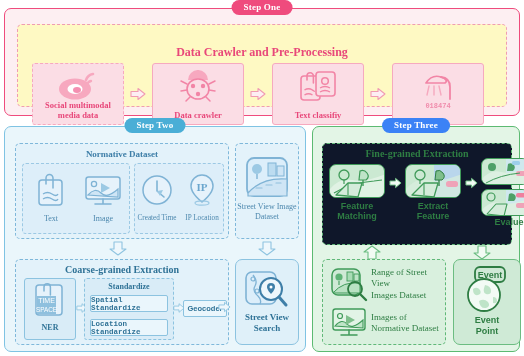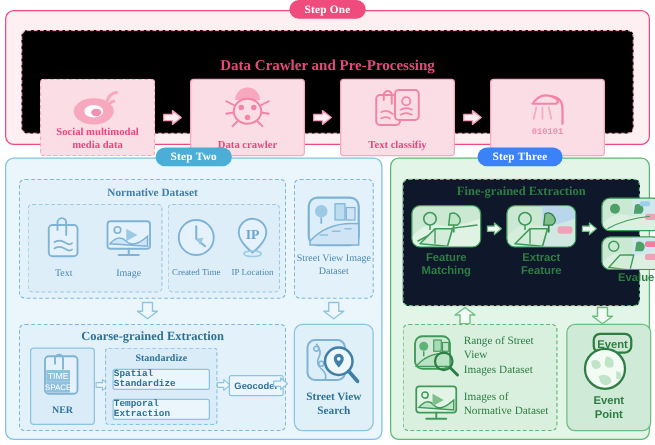--- a/index.html
+++ b/index.html
@@ -28,21 +28,21 @@
   .cap { text-align: center; white-space: nowrap; }
 
   
   #step-one {
     left: 4px; top: 8px; width: 516px; height: 108px;
     background: #fdeff2; border: 1.6px solid #ef4b7d;
   }
   #step-one .badge { background: #ef4b7d; }
   #s1-dash {
     left: 12px; top: 15px; right: 12px; bottom: 8px;
-    border: 1.4px dashed #f09bb3; background: #000000;
+    border: 1.4px dashed #f09bb3; background: #fef9c3;
   }
   #s1-title { top: 20px; font-size: 12px; color: #e8477a; }
   .s1-cell {
     position: absolute; top: 38px; width: 92px; height: 62px;
     border: 1.2px solid #f6a9bf; background: #fbdde5; border-radius: 3px;
   }
   .s1-cell.nb { border: 1.2px dashed #f6a9bf; background: #fbdde5; }
   .s1-cell .cap {
     position: absolute; left: -6px; right: -6px; bottom: 3px;
     font-size: 8.5px; font-weight: bold; color: #e8477a; line-height: 1.15;
@@ -232,21 +232,21 @@
       </div>
 
       <div class="s1-cell" style="left:374px;">
         <div class="s1-icon">
           <svg width="42" height="30" viewBox="0 0 42 30">
             <path d="M9 12 q6 -9 15 -6 q8 3 4 6 z" fill="#fbdde5" stroke="#f285a6" stroke-width="1.7" stroke-linejoin="round"></path>
             <path d="M24 6 q9 1 9 10 v12" stroke="#f285a6" stroke-width="1.8" fill="none" stroke-linecap="round"></path>
             <path d="M12 15 l-2 9 M17 15 l0 9 M22 15 l2 9" stroke="#f6a9bf" stroke-width="1.4" stroke-linecap="round"></path>
           </svg>
         </div>
-        <div class="cap" style="bottom:14px; color:#f08cac; font-family:'Liberation Mono',monospace; font-size:7px;">010101</div>
+        <div class="cap" style="bottom:14px; color:#f08cac; font-family:'Liberation Mono',monospace; font-size:7px;">018474</div>
       </div>
     </div>
   </div>
 
   <div class="panel" id="step-two">
     <div class="badge">Step Two</div>
 
     <div class="dashbox" id="s2-norm">
       <div class="title" id="s2-norm-title">Normative Dataset</div>
 
@@ -348,21 +348,21 @@
 
       <div style="position:absolute; left:60px; top:42px; width:12px; height:12px;">
         <svg width="12" height="12" viewBox="0 0 14 12">
           <path d="M1 3.8 H7 V1 L13 6 L7 11 V8.2 H1 Z" fill="#eef7fc" stroke="#8fc4e0" stroke-width="1" stroke-linejoin="round"></path>
         </svg>
       </div>
 
       <div id="std-box">
         <div class="title" id="std-title">Standardize</div>
         <div class="std-pill" style="top:16px;">Spatial Standardize</div>
-        <div class="std-pill" style="top:40px;">Temporal Extraction</div>
+        <div class="std-pill" style="top:40px;">Location Standardize</div>
       </div>
 
       <div style="position:absolute; left:157px; top:42px; width:12px; height:12px;">
         <svg width="12" height="12" viewBox="0 0 14 12">
           <path d="M1 3.8 H7 V1 L13 6 L7 11 V8.2 H1 Z" fill="#eef7fc" stroke="#8fc4e0" stroke-width="1" stroke-linejoin="round"></path>
         </svg>
       </div>
 
       <div id="geocoder">Geocoder</div>
     </div>

